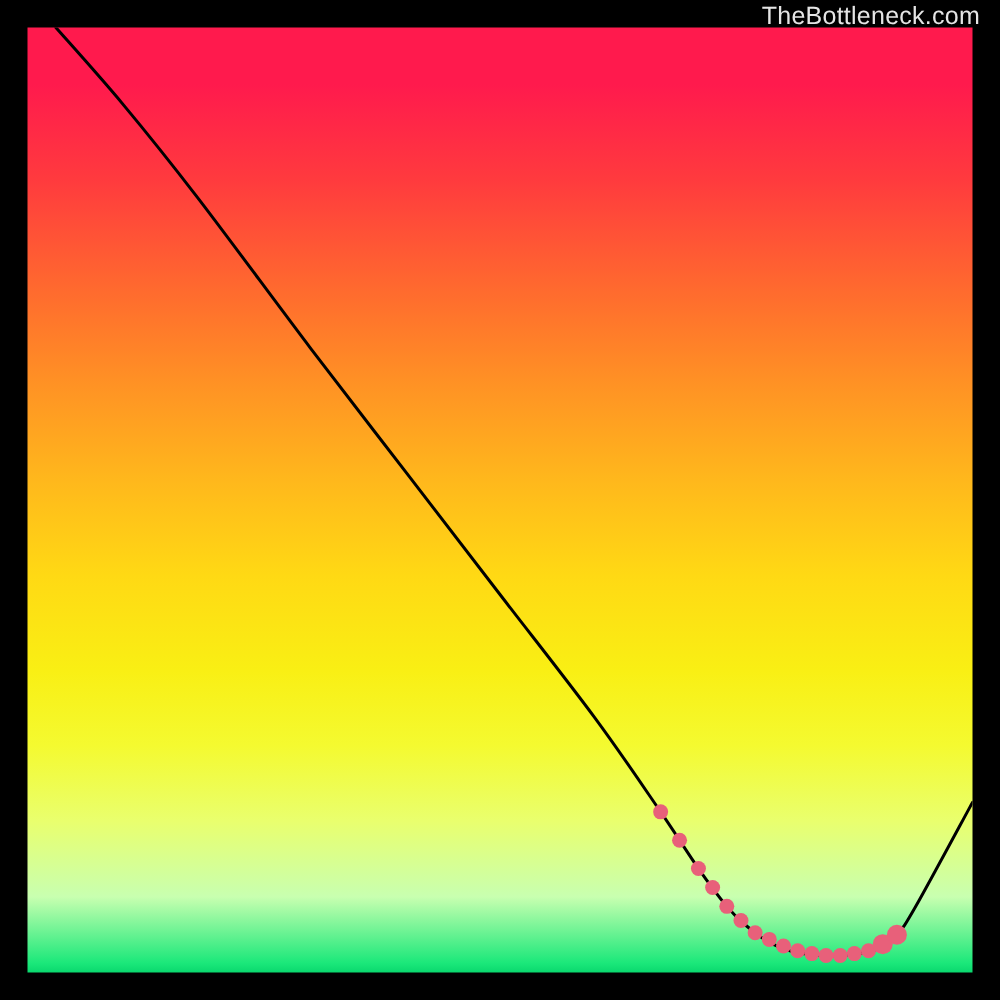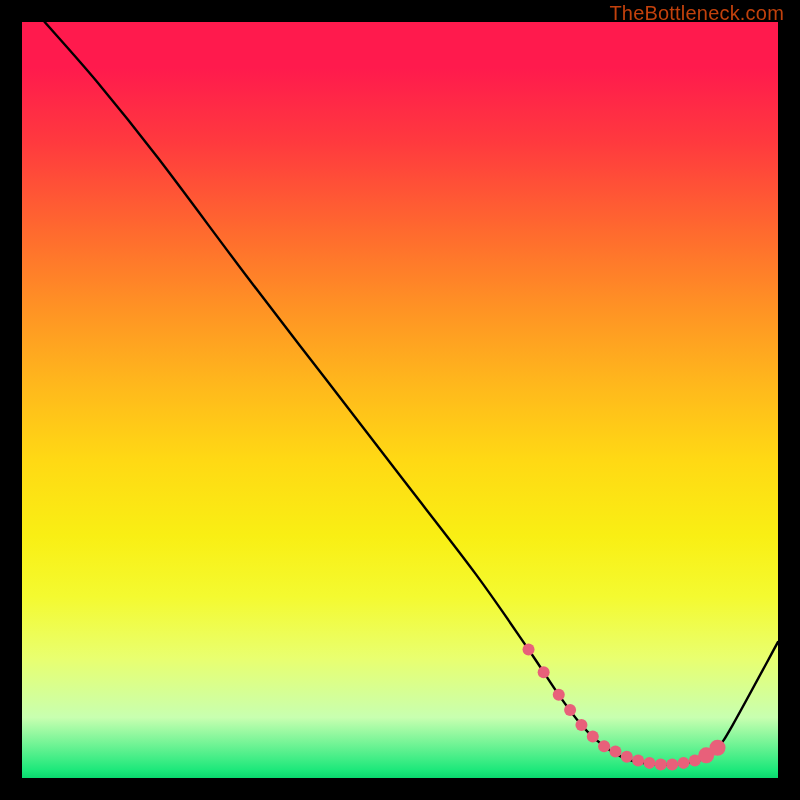--- a/index.html
+++ b/index.html
@@ -36,21 +36,21 @@
       #e9ff6e 84%,
       #c8ffb0 92%,
       #1be87a 99%,
       #0ad86e 100%
     );
   }
   .watermark {
     position: absolute;
     top: 2px;
     right: 16px;
-    color: #c2410c;
+    color: #e5e5e5;
     font-size: 20px;
     font-weight: 500;
     letter-spacing: 0.2px;
     user-select: none;
     text-align: center;
   }
   svg.curve {
     position: absolute;
     left: 0;
     top: 0;

